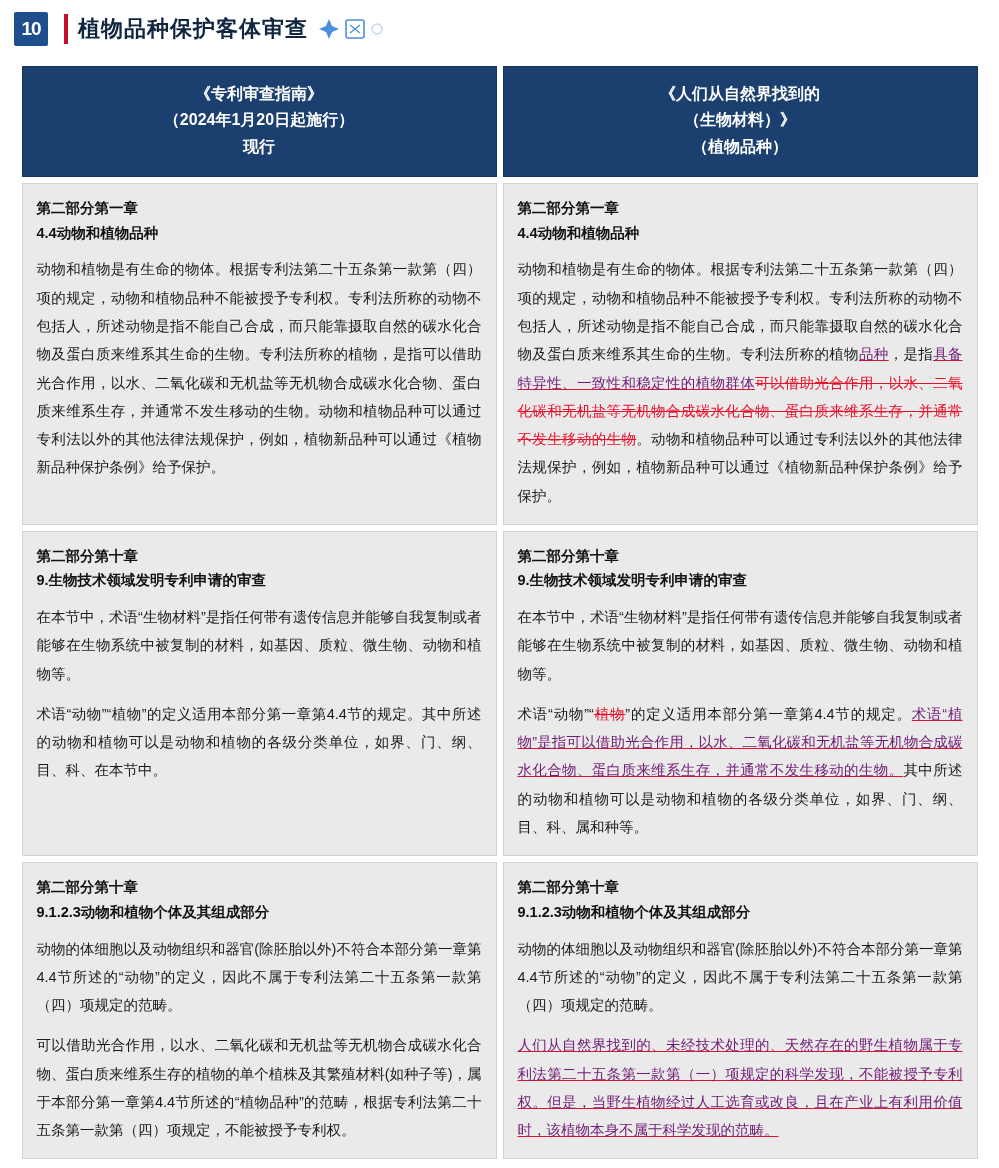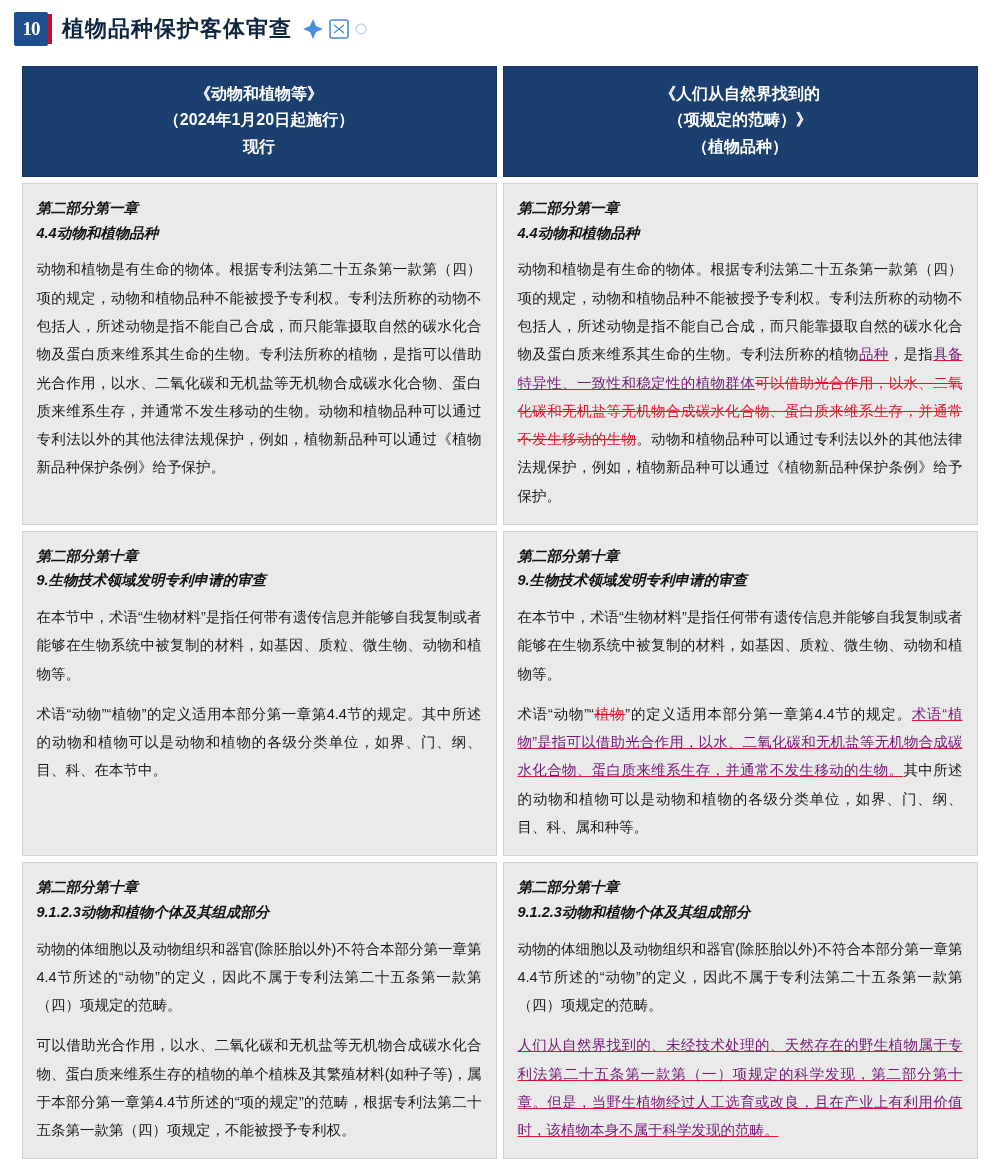--- a/index.html
+++ b/index.html
@@ -31,25 +31,24 @@
     height: 34px;
     background: #1f4e8c;
     color: #ffffff;
     font-size: 19px;
     font-weight: bold;
     display: flex;
     align-items: center;
     justify-content: center;
     border-radius: 2px;
     letter-spacing: -1px;
-    font-family: Liberation Serif, serif;
   }
   .title-wrap {
     display: flex;
-    margin-left: 0;
+    margin-left: 16px;
     border-left: 4px solid #c8102e;
     padding-left: 10px;
   }
   .page-title {
     font-size: 22px;
     font-weight: bold;
     color: #10253f;
     letter-spacing: 1px;
   }
   .title-icons {
@@ -96,21 +95,20 @@
     border: 1px solid #d2d2d2;
     vertical-align: top;
     padding: 12px 14px 14px 14px;
   }
   .sec-head {
     font-size: 14.5px;
     font-weight: bold;
     color: #111111;
     line-height: 1.7;
     margin-bottom: 10px;
-    font-style: italic;
   }
   .sec-head .l2 { display: block; }
   .para {
     font-size: 14.5px;
     line-height: 1.95;
     color: #1a1a1a;
     text-align: justify;
     margin: 0 0 12px 0;
   }
   .para:last-child { margin-bottom: 0; }
@@ -157,27 +155,27 @@
   </div>
 
   <table class="cmp-table">
     <colgroup>
         <col>
         <col>
       </colgroup>
     <thead>
       <tr>
         <th class="head-cell">
-          <span class="head-line">《动物和植物等》</span>
+          <span class="head-line">《专利审查指南》</span>
           <span class="head-line">（2024年1月20日起施行）</span>
           <span class="head-line">现行</span>
         </th>
         <th class="head-cell">
           <span class="head-line">《人们从自然界找到的</span>
-          <span class="head-line">（项规定的范畴）》</span>
+          <span class="head-line">（生物材料）》</span>
           <span class="head-line">（植物品种）</span>
         </th>
       </tr>
     </thead>
     <tbody>
 
       <tr>
         <td class="body-cell">
           <div class="sec-head">
             <span>第二部分第一章</span>
@@ -213,28 +211,28 @@
         </td>
       </tr>
 
       <tr>
         <td class="body-cell">
           <div class="sec-head">
             <span>第二部分第十章</span>
             <span class="l2">9.1.2.3动物和植物个体及其组成部分</span>
           </div>
           <p class="para">动物的体细胞以及动物组织和器官(除胚胎以外)不符合本部分第一章第4.4节所述的“动物”的定义，因此不属于专利法第二十五条第一款第（四）项规定的范畴。</p>
-          <p class="para">可以借助光合作用，以水、二氧化碳和无机盐等无机物合成碳水化合物、蛋白质来维系生存的植物的单个植株及其繁殖材料(如种子等)，属于本部分第一章第4.4节所述的“项的规定”的范畴，根据专利法第二十五条第一款第（四）项规定，不能被授予专利权。</p>
+          <p class="para">可以借助光合作用，以水、二氧化碳和无机盐等无机物合成碳水化合物、蛋白质来维系生存的植物的单个植株及其繁殖材料(如种子等)，属于本部分第一章第4.4节所述的“植物品种”的范畴，根据专利法第二十五条第一款第（四）项规定，不能被授予专利权。</p>
         </td>
         <td class="body-cell">
           <div class="sec-head">
             <span>第二部分第十章</span>
             <span class="l2">9.1.2.3动物和植物个体及其组成部分</span>
           </div>
           <p class="para">动物的体细胞以及动物组织和器官(除胚胎以外)不符合本部分第一章第4.4节所述的“动物”的定义，因此不属于专利法第二十五条第一款第（四）项规定的范畴。</p>
-          <p class="para"><span class="ins">人们从自然界找到的、未经技术处理的、天然存在的野生植物属于专利法第二十五条第一款第（一）项规定的科学发现，第二部分第十章。但是，当野生植物经过人工选育或改良，且在产业上有利用价值时，该植物本身不属于科学发现的范畴。</span></p>
+          <p class="para"><span class="ins">人们从自然界找到的、未经技术处理的、天然存在的野生植物属于专利法第二十五条第一款第（一）项规定的科学发现，不能被授予专利权。但是，当野生植物经过人工选育或改良，且在产业上有利用价值时，该植物本身不属于科学发现的范畴。</span></p>
         </td>
       </tr>
 
     </tbody>
   </table>
 
 </div>
 
 </body></html>

